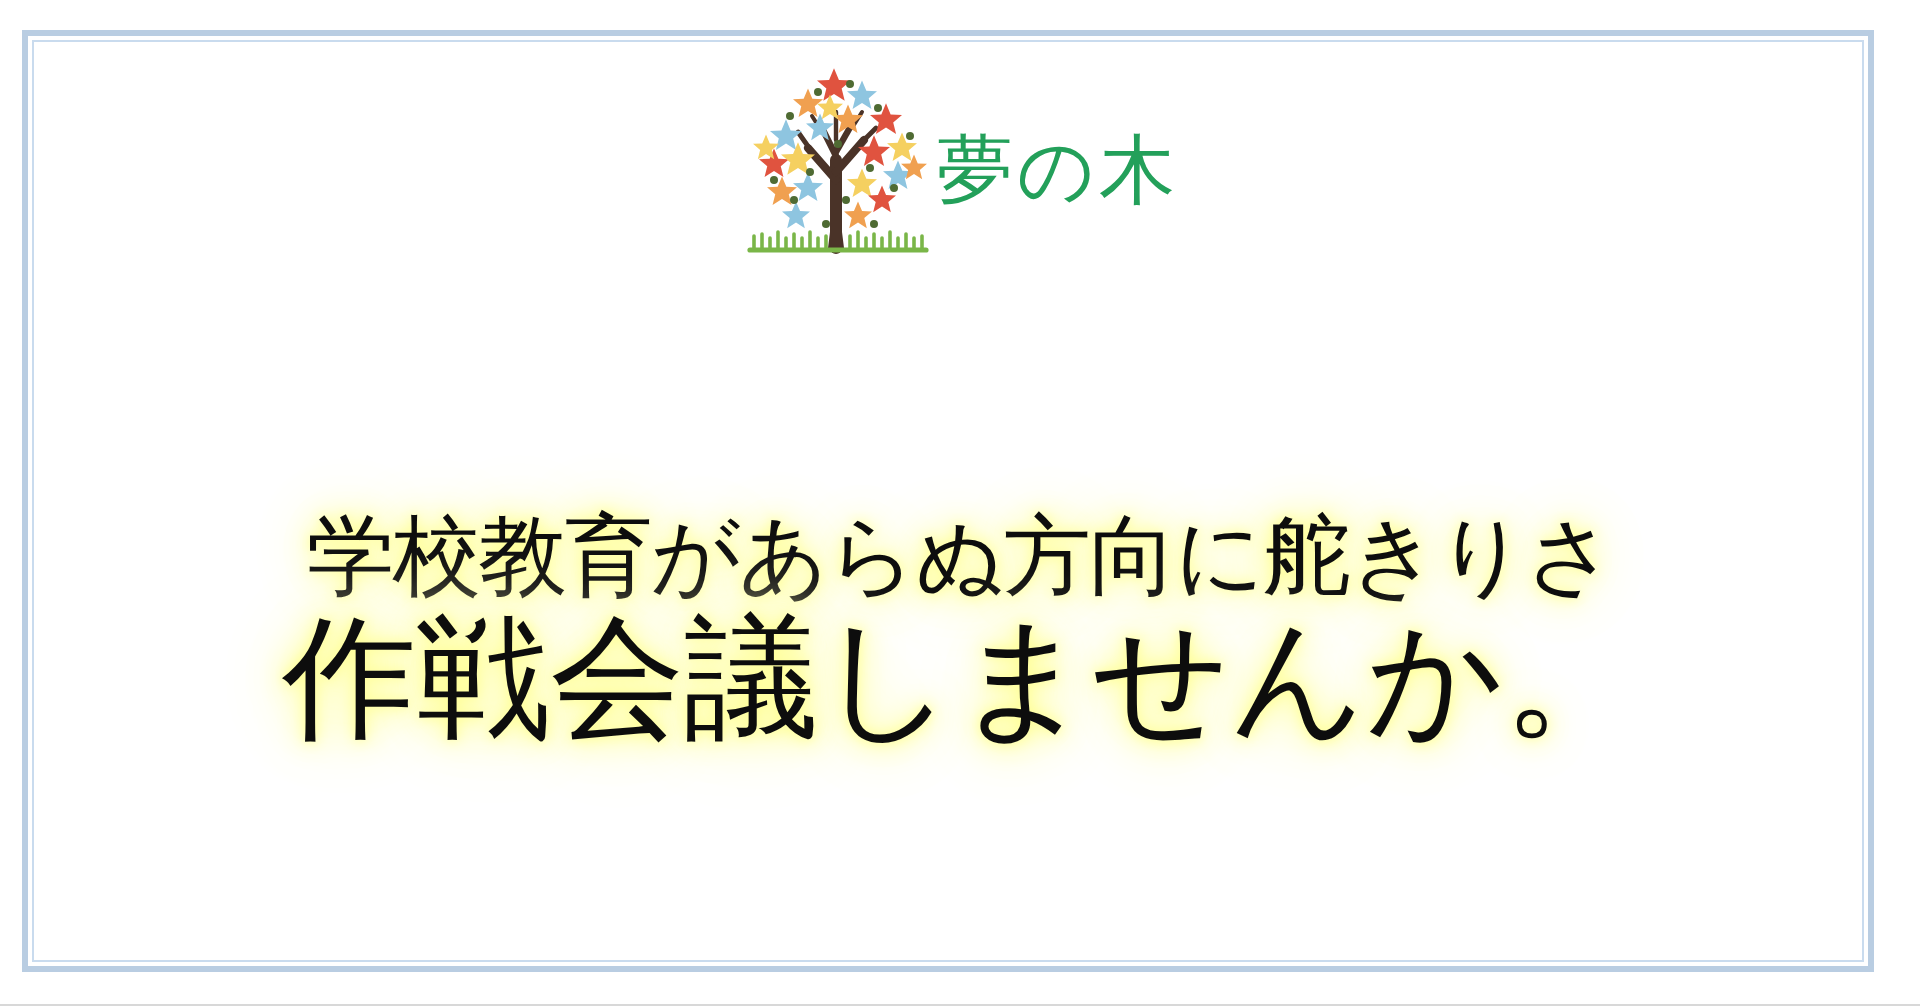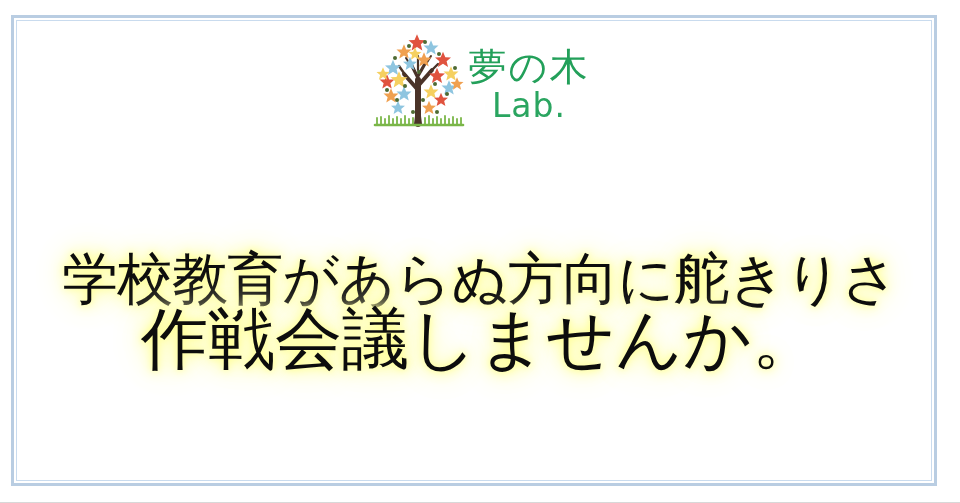--- a/index.html
+++ b/index.html
@@ -108,21 +108,21 @@
     text-align: center;
     color: #0d0d0d;
     font-weight: 500;
   }
   .body-line {
     white-space: nowrap;
     text-shadow:
       0 0 6px #ffff96, 0 0 13px #ffff8e, 0 0 22px #ffffa8,
       0 0 34px #fffec2, 0 0 48px #fffedb;
   }
-  .body-line.l1 { font-size: 56px; line-height: 62px; letter-spacing: -1px; }
+  .body-line.l1 { font-size: 44px; line-height: 62px; letter-spacing: -1px; }
   .body-line.l2 { font-size: 52px; line-height: 56px; }
   .body-line.l3 { font-size: 67px; line-height: 58px; }
 </style>
 </head>
 <body>
 
 <div id="slide">
 
   <div id="frame-outer"></div>
   <div id="frame-inner"></div>
@@ -213,21 +213,20 @@
             <path d="M82,101 L82,93"></path>
           <path d="M86,101 L86,95"></path>
             <path d="M90,101 L90,94"></path>
         </g>
         <path d="M4,101 L92,101" stroke="#7ab648" stroke-width="2.6" stroke-linecap="round"></path>
       </svg>
     </div>
 
     <div id="logo-wordmark">
       <div id="logo-title-jp">夢の木</div>
-      <div id="logo-title-en">Lab.</div>
     </div>
 
   </div>
 
 
   <div id="body-block">
     <div class="body-line l1">学校教育があらぬ方向に舵きりさ</div>
     <div class="body-line l3">作戦会議しませんか。</div>
   </div>
 

